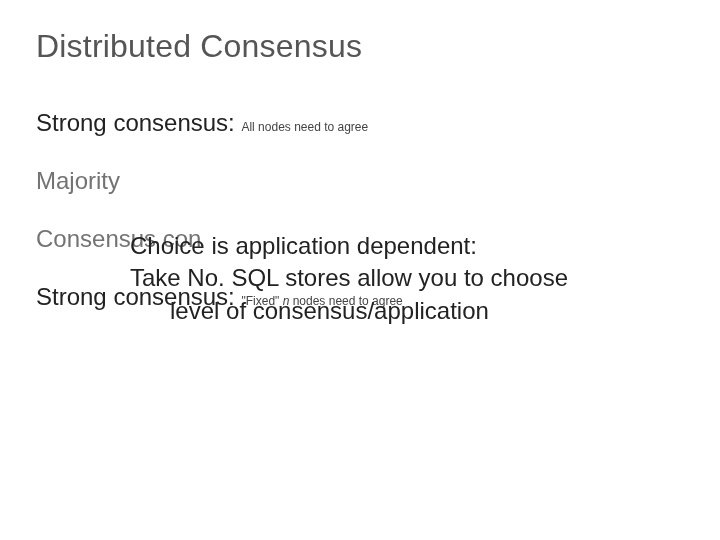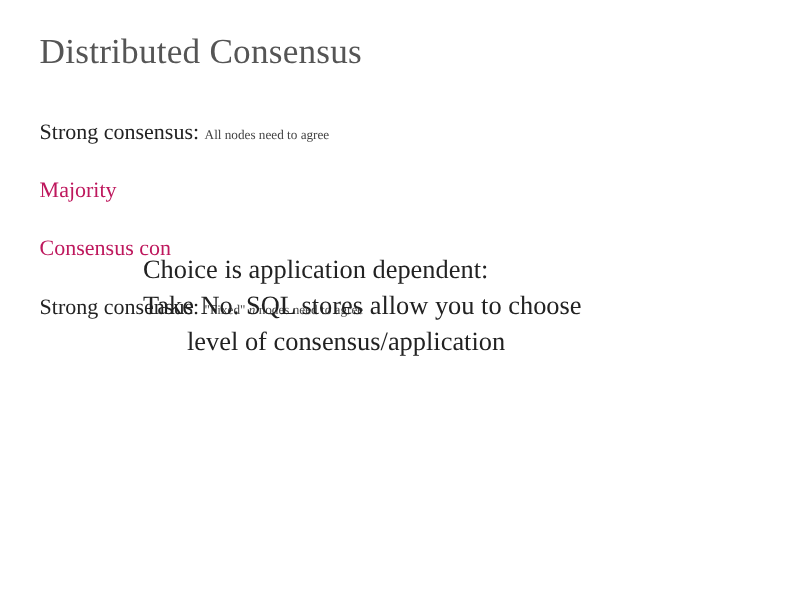--- a/index.html
+++ b/index.html
@@ -1,23 +1,23 @@
 <!DOCTYPE html>
 <html><head>
 <meta charset="utf-8">
 <style>
   * { margin: 0; padding: 0; box-sizing: border-box; }
   html, body { width: 720px; height: 540px; background: #fff; font-family: "Segoe UI Light", "Segoe UI", Arial, sans-serif; color: #333; overflow: hidden; }
-  .slide { position: relative; width: 720px; height: 540px; padding: 28px 36px; font-family: Liberation Serif, serif; }
+  .slide { position: relative; width: 720px; height: 540px; padding: 28px 36px; }
   .title { font-size: 32px; font-weight: 300; color: #555; margin-bottom: 44px; letter-spacing: 0.2px; }
   .row { margin-bottom: 30px; position: relative; }
-  .lead { font-size: 20px; font-weight: 400; color: #222; display: inline; text-align: center; }
+  .lead { font-size: 24px; font-weight: 400; color: #222; display: inline; text-align: center; }
   .desc { font-size: 12px; font-weight: 400; color: #444; display: inline; }
   .desc .it { font-style: italic; }
-  .faded .lead, .faded .desc { color: #be185d; margin-top: 24px; }
+  .faded .lead, .faded .desc { color: #737373; margin-top: 24px; }
   .overlay { position: absolute; left: 130px; top: 230px; font-size: 24px; font-weight: 400; color: #222; line-height: 1.35; }
   .overlay .indent { padding-left: 40px; display: block; }
 </style>
 </head>
 <body>
 
 <div class="slide">
   <div class="title">Distributed Consensus</div>
 
   <div class="row">

